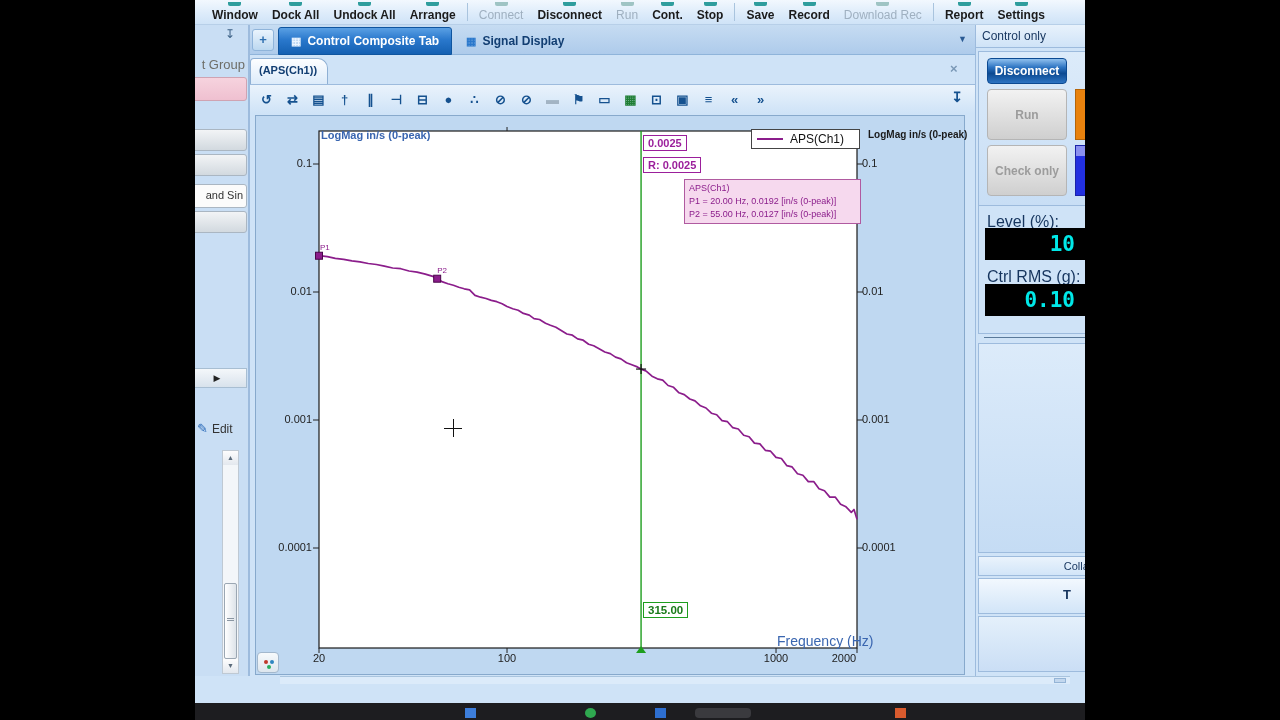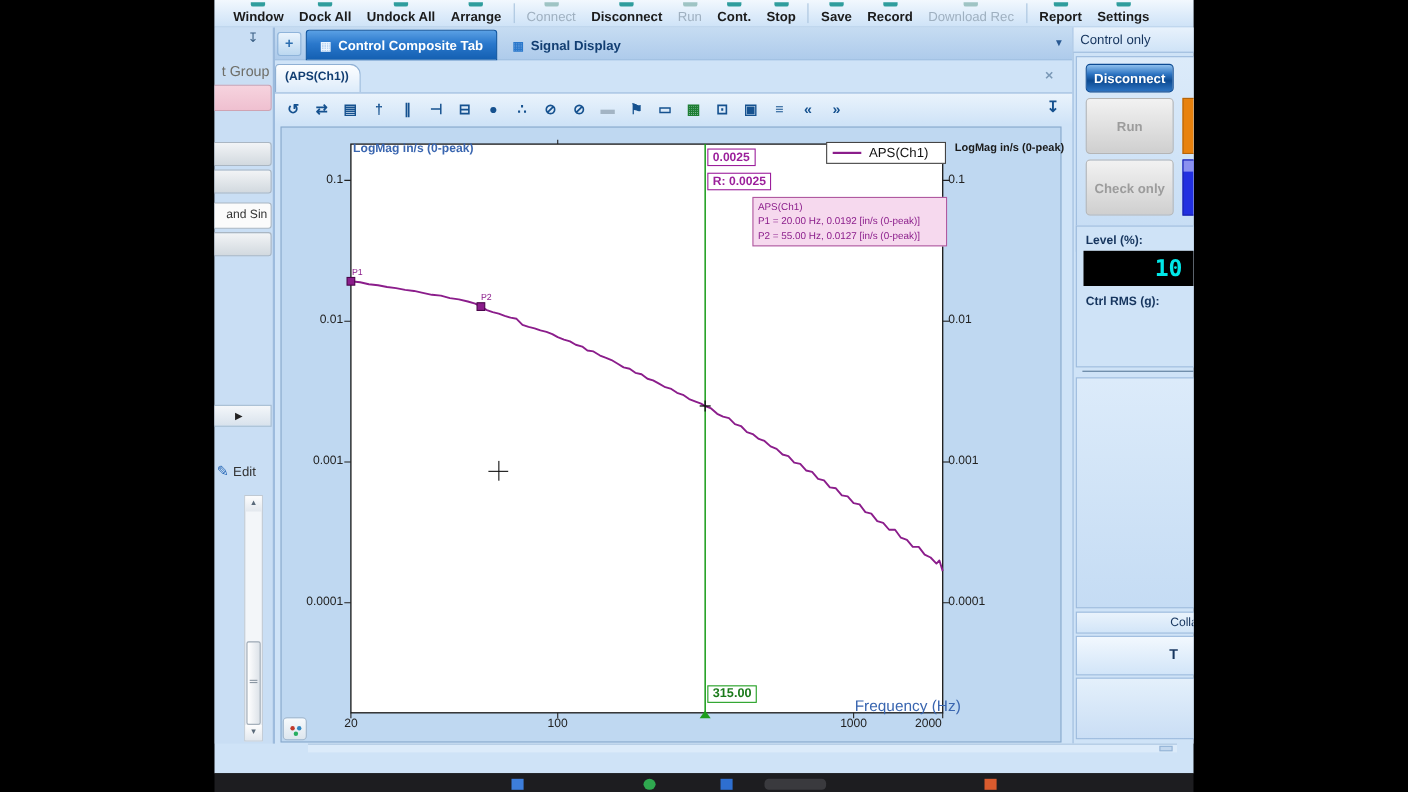--- a/index.html
+++ b/index.html
@@ -85,21 +85,21 @@
   .cursor-val { left:387px; top:19px; font-size:11px; font-weight:700; color:#9b1f9b;
     background:#fff; border:1px solid #9b1f9b; padding:1px 4px; }
   .cursor-ref { left:387px; top:41px; font-size:11px; font-weight:700; color:#9b1f9b;
     background:#fff; border:1px solid #9b1f9b; padding:1px 4px; }
   .legend { left:495px; top:13px; width:109px; height:20px; background:#fff; border:1px solid #444;
     display:flex; align-items:center; padding:0 5px; gap:7px; }
   .legend-line { width:26px; height:0; border-top:2px solid #8b1d8b; }
   .legend-text { font-size:12px; color:#111; }
   .tooltip { left:428px; top:63px; width:177px; background:#f6d9ee; border:1px solid #b05aa0;
     padding:2px 4px; font-size:9px; color:#8b1d8b; line-height:1.45; }
-  .freq-box { left:387px; top:507px; font-size:11.5px; font-weight:700; color:#1a7a1a;
+  .freq-box { left:387px; top:486px; font-size:11.5px; font-weight:700; color:#1a7a1a;
     background:#fff; border:1px solid #1e9e1e; padding:1px 4px; }
   .x-axis-label { left:521px; top:517px; font-size:14px; color:#3a66b0; }
   .xtick { position:absolute; top:536px; width:44px; text-align:center; font-size:11px; color:#222; }
   .ytick-l { position:absolute; left:4px; width:52px; text-align:right; font-size:11px; color:#222; }
   .ytick-r { position:absolute; left:606px; width:52px; text-align:left; font-size:11px; color:#222; }
   .crosshair-v { position:absolute; left:197px; top:303px; width:1px; height:18px; background:#111; }
   .crosshair-h { position:absolute; left:188px; top:312px; width:18px; height:1px; background:#111; }
   .palette-btn { position:absolute; left:1px; top:536px; width:22px; height:21px; border-radius:4px;
     border:1px solid #a3b8cd; background:linear-gradient(180deg,#f7fafc,#dde6ee); }
   .palette-dot { position:absolute; left:6px; top:7px; width:4px; height:4px; border-radius:50%;
@@ -115,21 +115,21 @@
   .rp-btn { position:absolute; left:8px; width:80px; border-radius:4px; text-align:center;
     font-weight:700; font-size:12px; }
   .rp-btn.primary { background:linear-gradient(180deg,#8fc0ee 0%,#2d74c2 35%,#0c4a92 60%,#2d74c2 100%);
     border:1px solid #0c4a92; color:#fff; padding-top:5px; height:26px; }
   .rp-btn.disabled { background:linear-gradient(180deg,#f2f2f2,#cfcfcf); border:1px solid #b5b5b5;
     color:#9c9c9c; }
   .side-orange { position:absolute; left:96px; width:20px; background:#e8820e; border:1px solid #b5650a; }
   .side-blue { position:absolute; left:96px; width:20px; background:#2230e0; border:1px solid #1a23a8; }
   .side-blue::before { content:""; position:absolute; left:0; top:0; width:100%; height:10px;
     background:#8a90ef; }
-  .rp-label { position:absolute; left:8px; font-size:11px; font-weight:700; color:#16355e; }
+  .rp-label { position:absolute; left:8px; font-size:16px; font-weight:400; color:#16355e; }
   .lcd { position:absolute; left:6px; width:120px; height:32px; background:#000;
     color:#00e8e8; font-family:"DejaVu Sans Mono", monospace; font-weight:700; font-size:21px;
     text-align:right; padding:4px 30px 0 0; }
   .rp-line { position:absolute; left:8px; width:104px; border-top:1px solid #5a7a9a; }
   .rp-collapse { position:absolute; left:2px; top:531px; width:120px; height:20px;
     background:linear-gradient(180deg,#eaf3fc,#d2e5f8); border:1px solid #9dbbdd; font-size:11px;
     color:#16355e; text-align:right; padding:3px 2px 0 0; }
   .rp-tbtn { position:absolute; left:2px; top:553px; width:120px; height:36px;
     background:linear-gradient(180deg,#f2f8fe,#d2e5f8); border:1px solid #9dbbdd; font-size:13px;
     font-weight:700; color:#16355e; text-align:right; padding:8px 26px 0 0; }
@@ -349,20 +349,21 @@
       <div class="rp-btn primary" style="top:6px;height:26px;">Disconnect</div>
       <div class="rp-btn disabled" style="top:37px;height:51px;padding-top:18px;">Run</div>
       <div class="side-orange" style="top:37px;height:51px;"></div>
       <div class="rp-btn disabled" style="top:93px;height:51px;padding-top:18px;">Check only</div>
       <div class="side-blue" style="top:93px;height:51px;"></div>
     </div>
     <div class="rp-section" style="top:180px;height:129px;background:#cfe3f7;">
       <div class="rp-label" style="top:7px;">Level (%):</div>
       <div class="lcd" style="top:22px;">10</div>
       <div class="rp-label" style="top:62px;">Ctrl RMS (g):</div>
+      <div class="lcd" style="top:78px;">0.10</div>
     </div>
     <div class="rp-line" style="top:312px;"></div>
     <div class="rp-section" style="top:318px;height:210px;"></div>
     <div class="rp-collapse">Collap</div>
     <div class="rp-tbtn">T</div>
     <div class="rp-bottom"></div>
   </div>
 
   <div class="bottom-strip">
     <div class="grip"></div>

